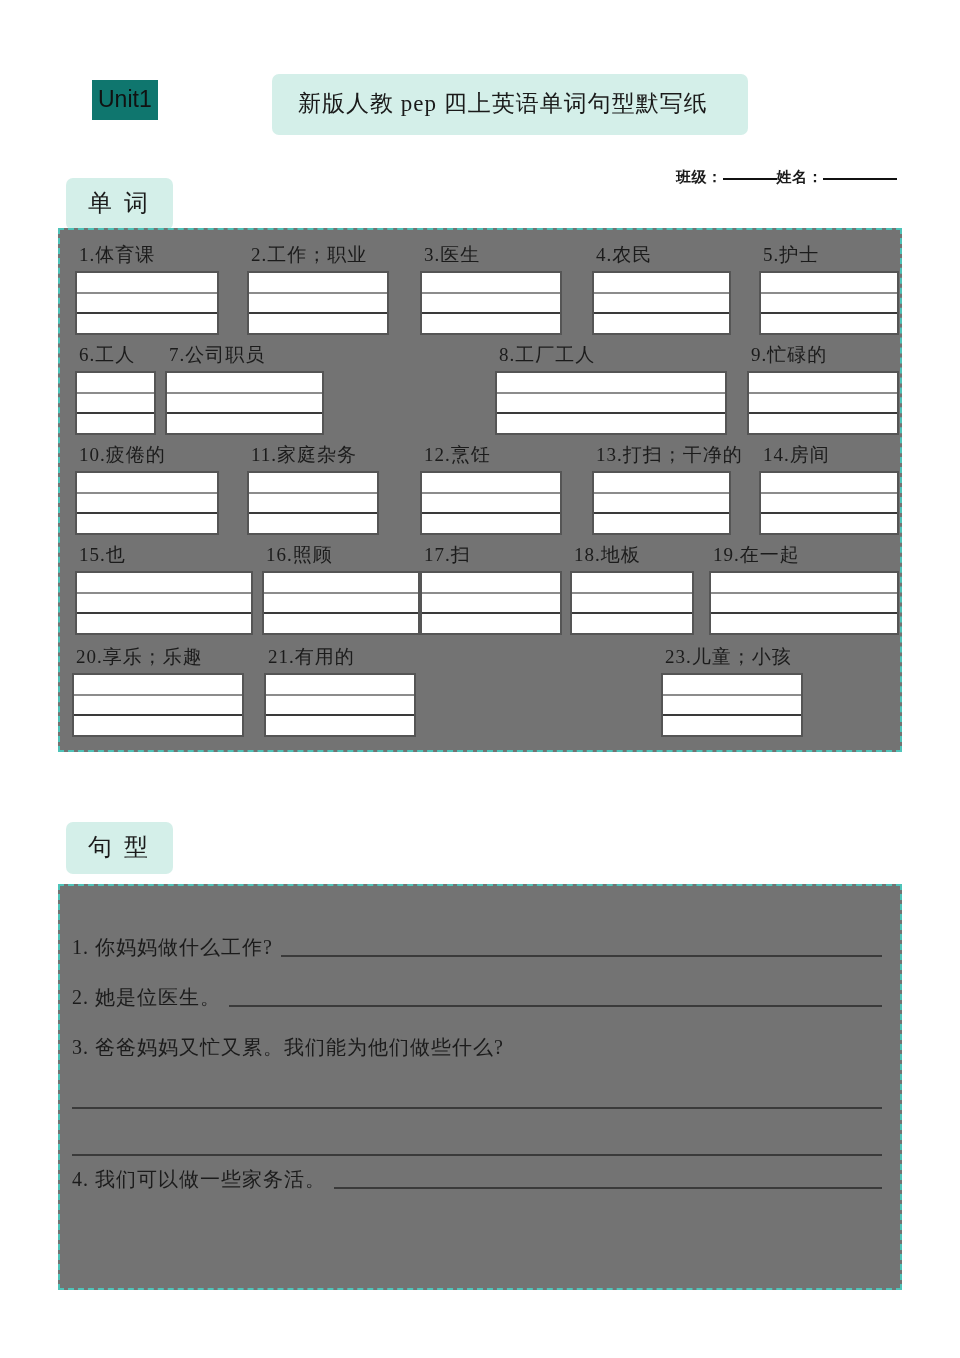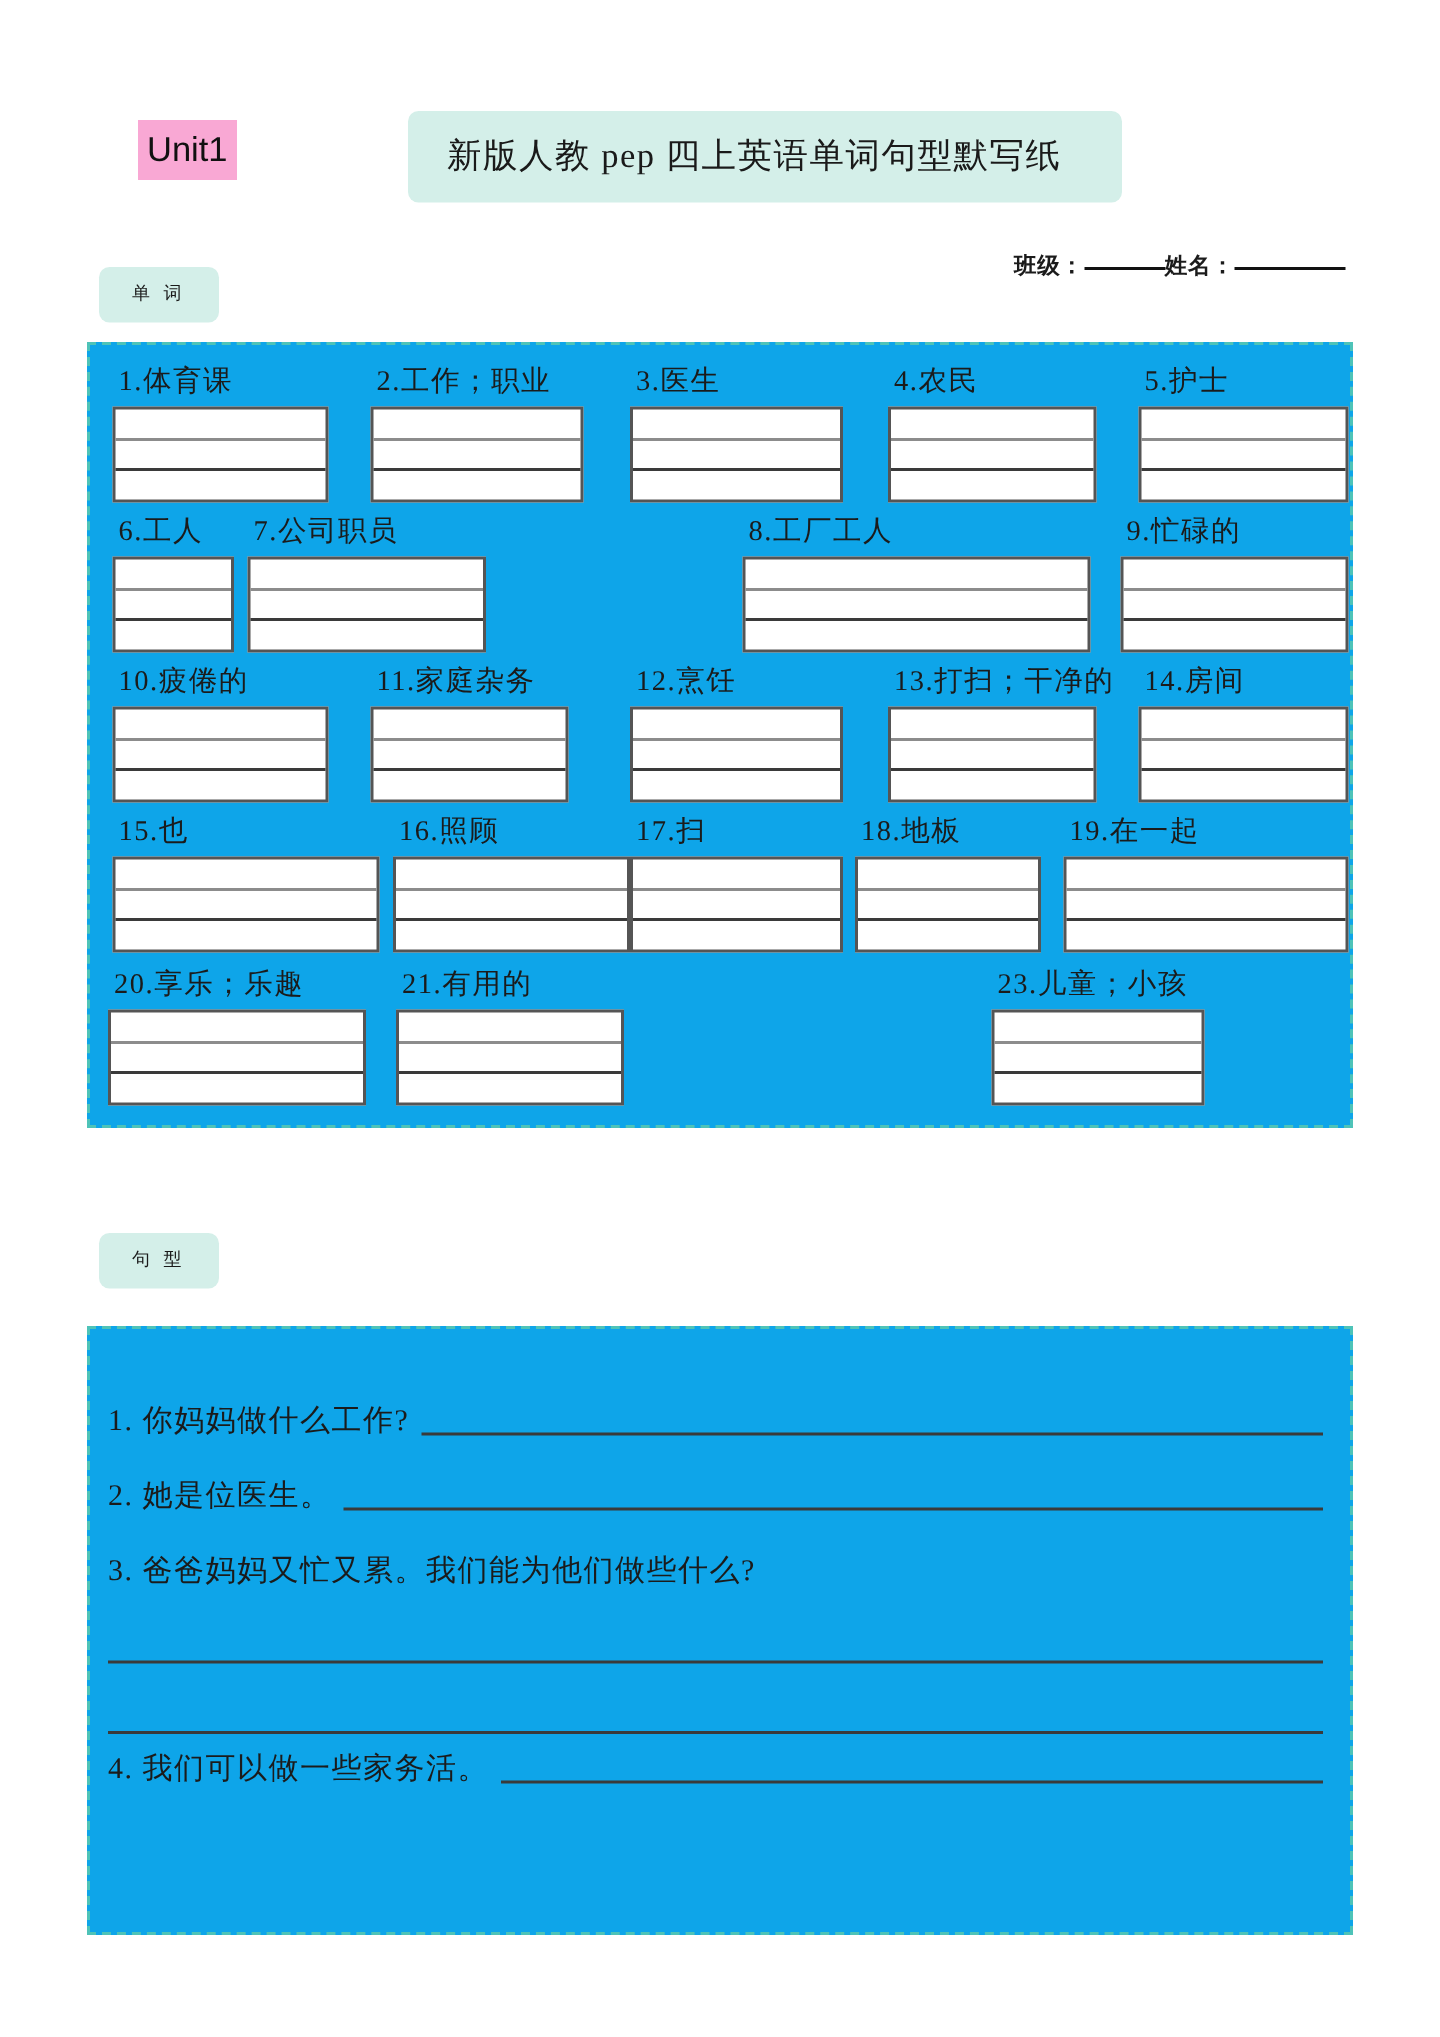--- a/index.html
+++ b/index.html
@@ -19,21 +19,21 @@
   
   .header-row {
     position: relative;
     height: 96px;
     margin-top: 62px;
   }
   .unit-badge {
     position: absolute;
     left: 92px;
     top: 18px;
-    background: #f9a8d4;
+    background: #0f766e;
     font-family: "Liberation Sans", "DejaVu Sans", sans-serif;
     font-size: 23px;
     line-height: 1.0;
     padding: 8px 6px 9px 6px;
     letter-spacing: 0px;
     color: #111;
   }
   .title-badge {
     position: absolute;
     left: 272px;
@@ -64,33 +64,33 @@
   }
   .blank.short { width: 54px; }
   .blank.long  { width: 74px; }
 
   
   .section-pill {
     display: inline-block;
     background: #d4efe9;
     border-radius: 7px;
     padding: 9px 22px 11px 22px;
-    font-size: 12px;
+    font-size: 24px;
     letter-spacing: 3px;
     color: #1a1a1a;
   }
   .pill-wrap-words { position: absolute; left: 66px; top: 178px; }
   .pill-wrap-sent  { position: absolute; left: 66px; top: 822px; }
 
   
   .panel {
     position: absolute;
     border: 2px dashed #4ec3b8;
     box-sizing: border-box;
-    background: #0ea5e9;
+    background: #737373;
   }
   .panel-words {
     left: 58px;
     top: 228px;
     width: 844px;
     height: 524px;
   }
   .panel-sent {
     left: 58px;
     top: 884px;

